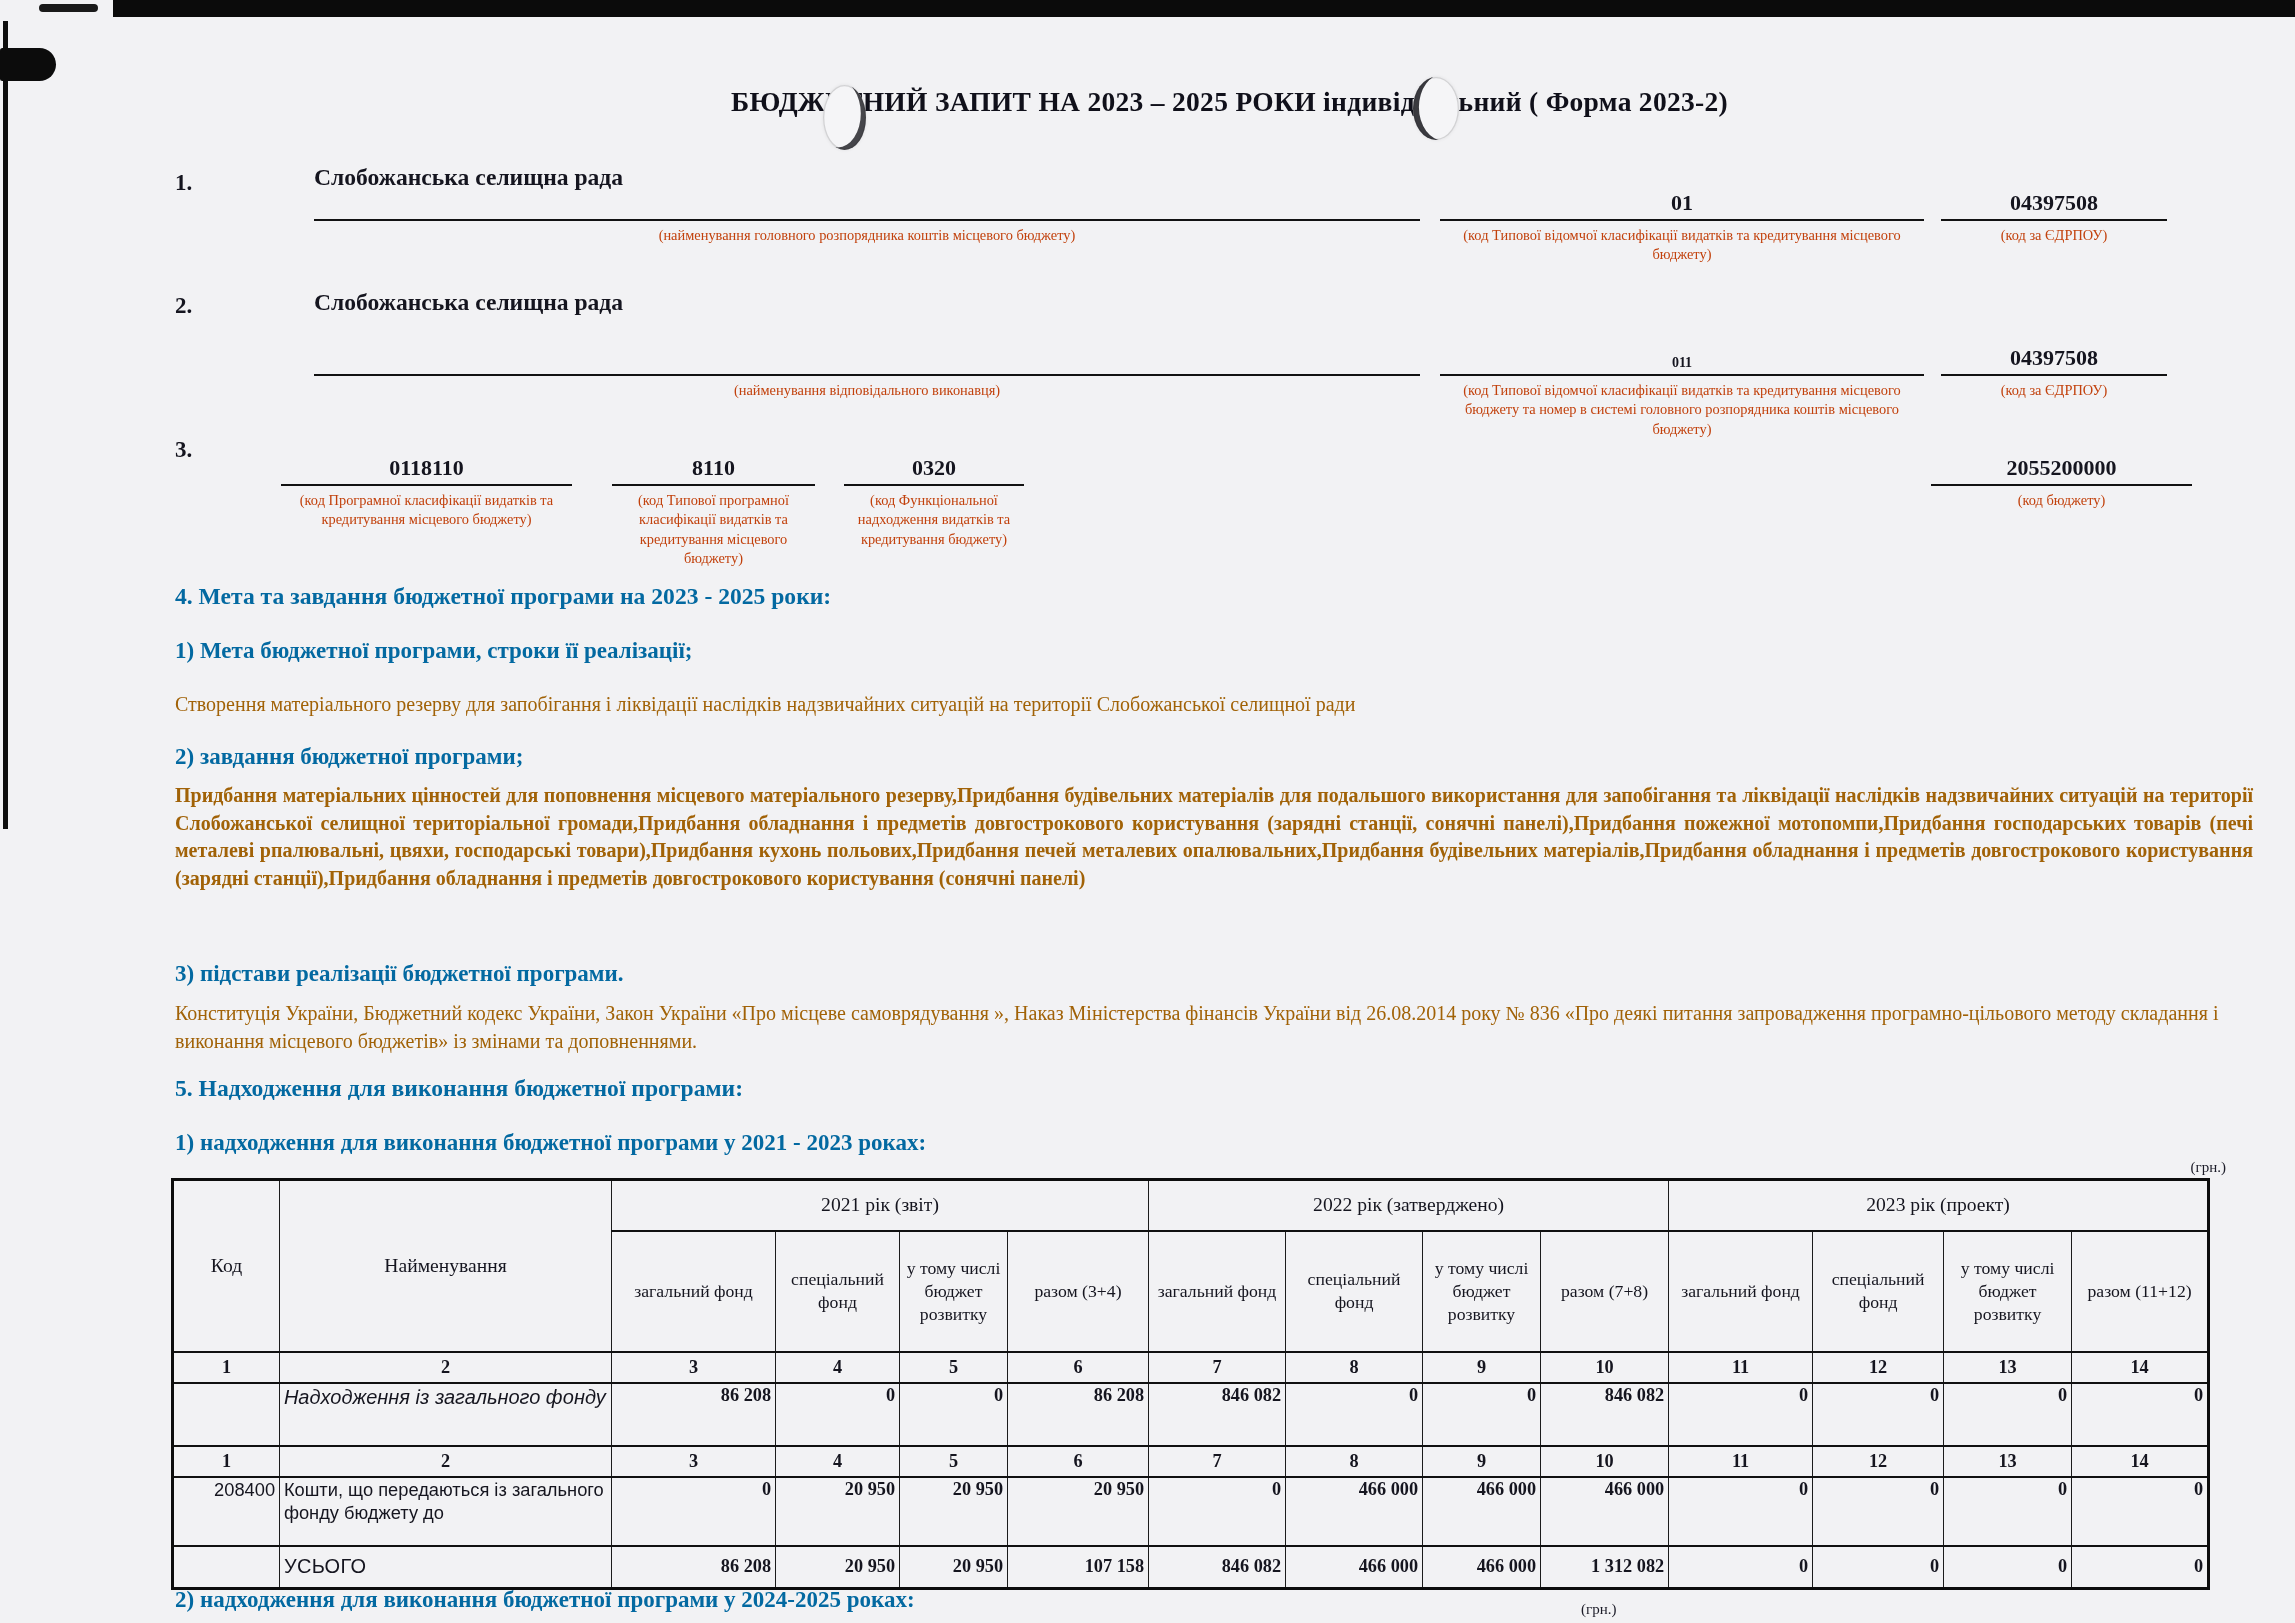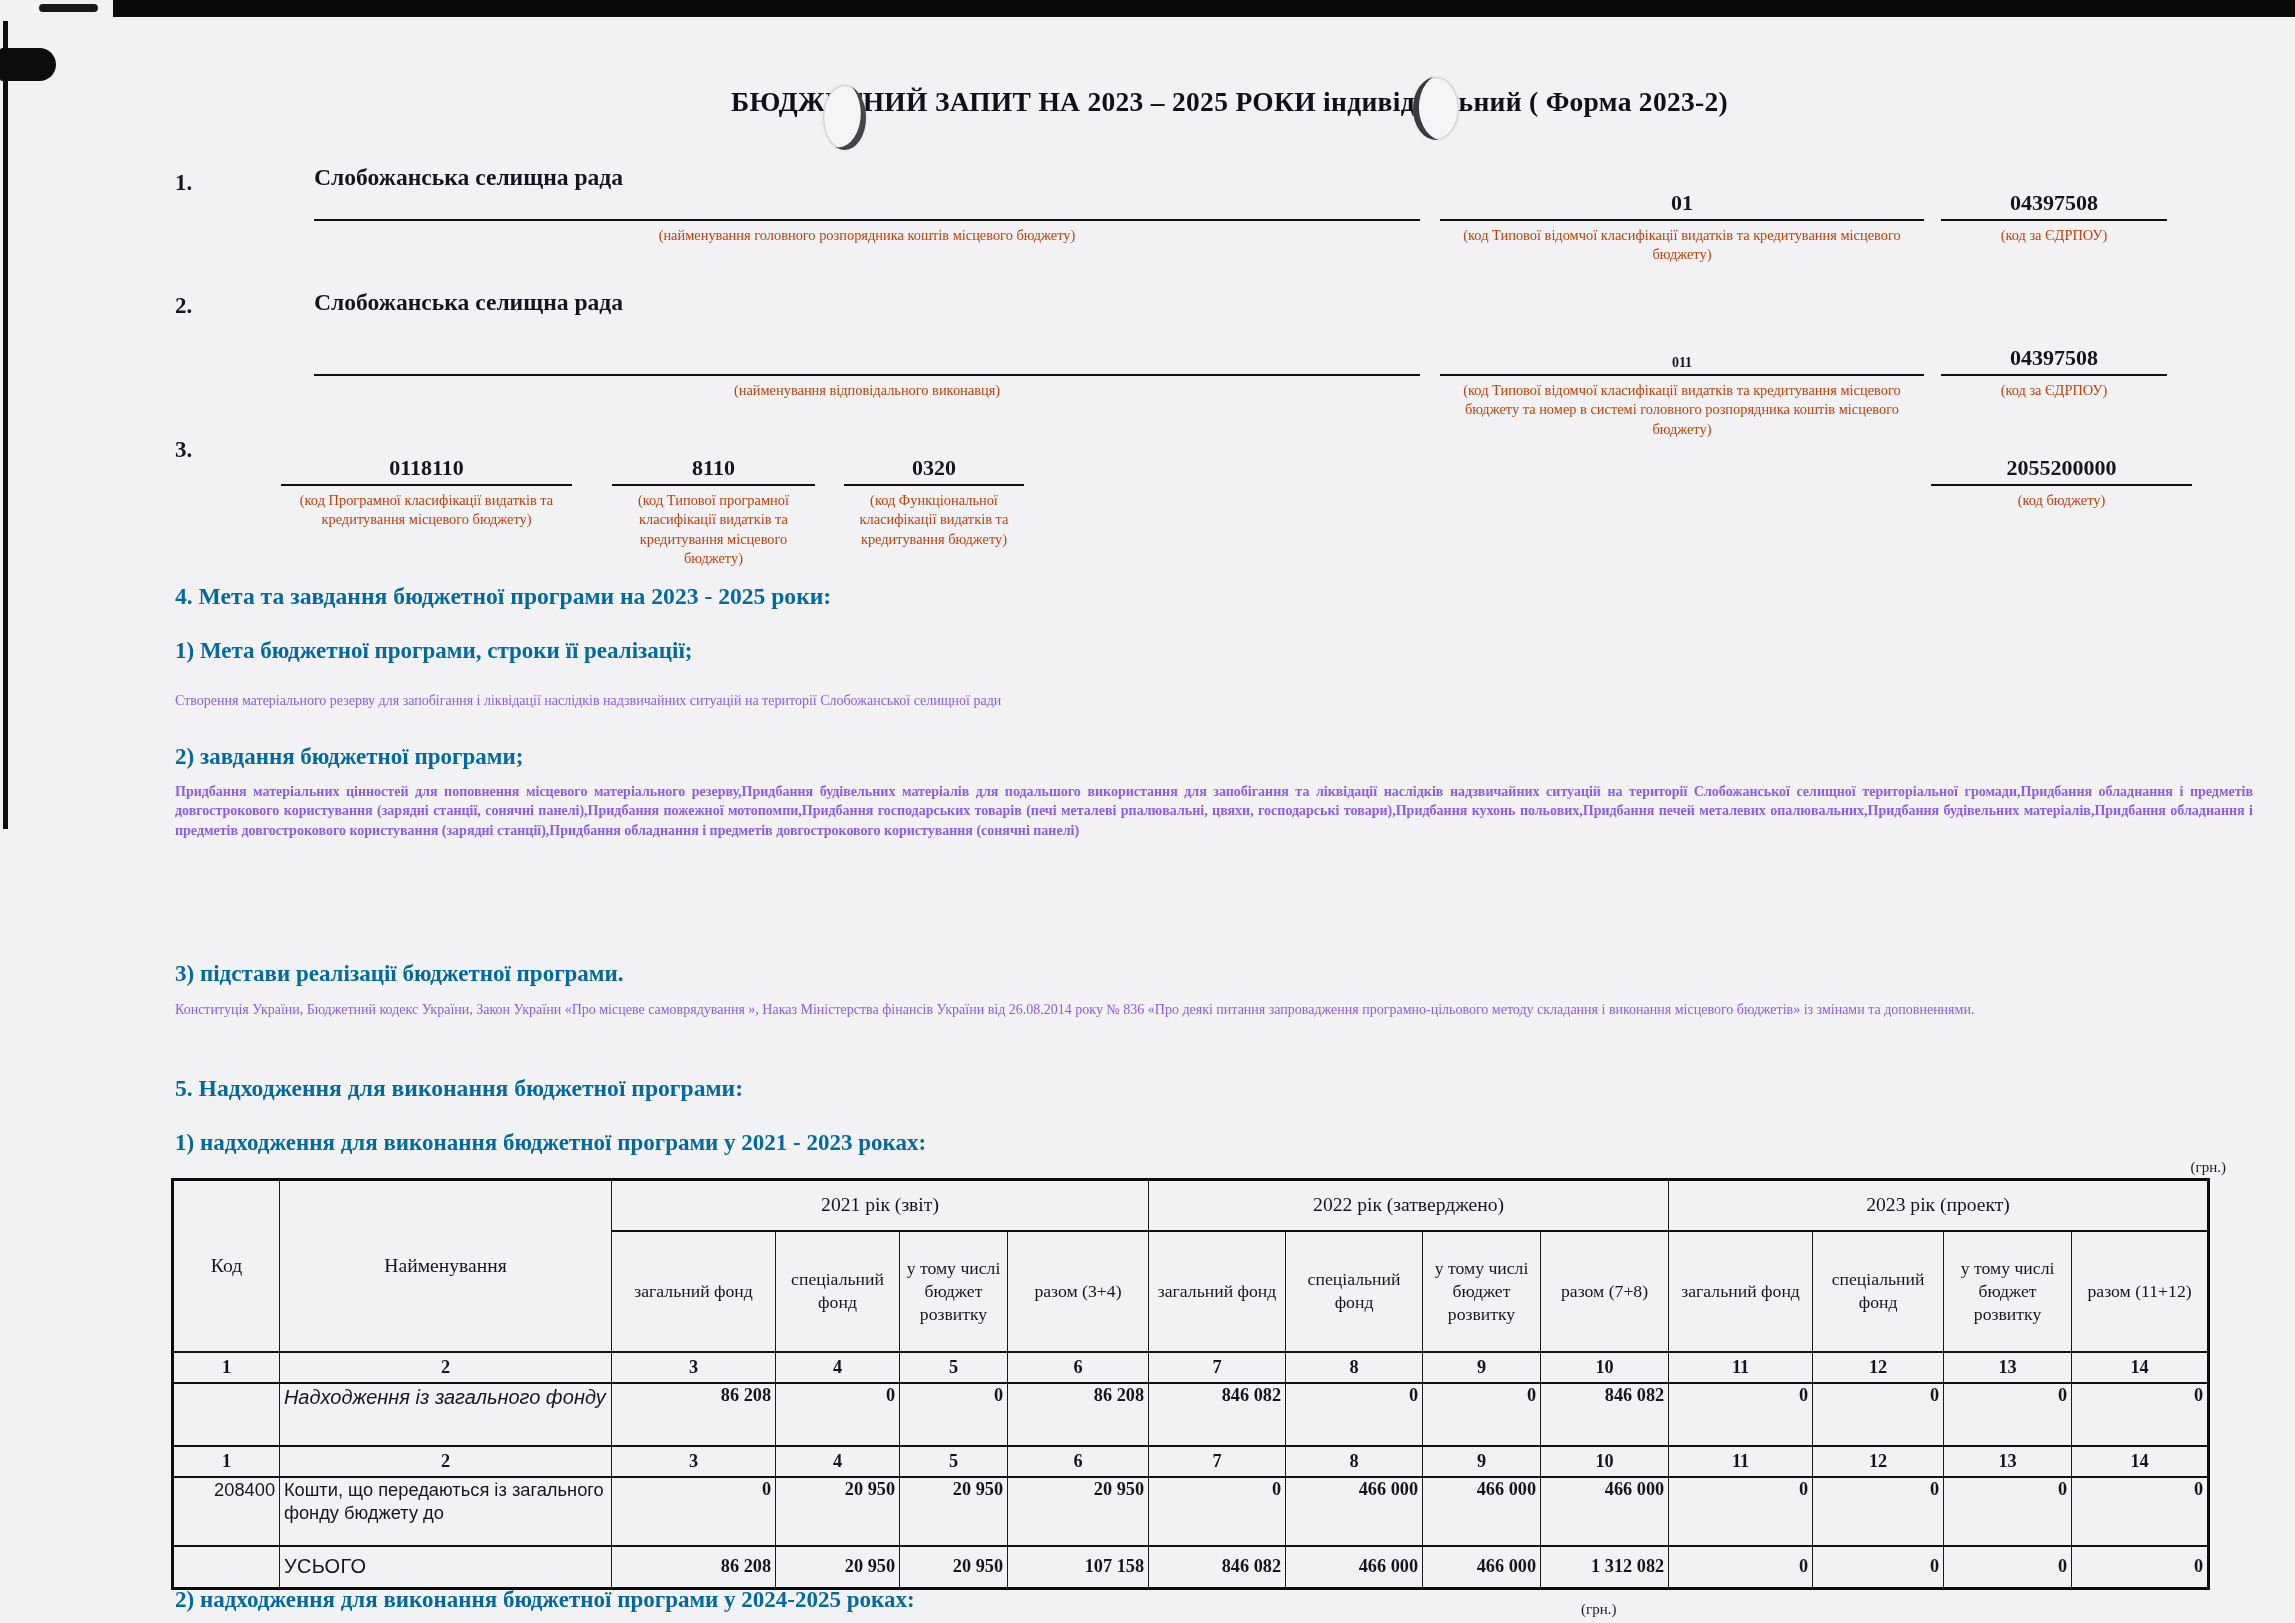--- a/index.html
+++ b/index.html
@@ -25,21 +25,21 @@
   .rownum{position:absolute;font-size:23px;font-weight:bold;}
   .field{position:absolute;}
   .fval{display:flex;border-bottom:2.6px solid #121212;padding-bottom:2.6px;
     font-weight:bold;font-size:23.6px;align-items:flex-end;justify-content:center;text-align:center;}
   .fval.va-top{align-items:flex-start;}
   .fval.left{justify-content:flex-start;text-align:left;}
   .fval.justify{display:block;text-align:justify;font-size:21.6px;font-weight:600;line-height:1.3;}
   .fcap{margin-top:5.2px;text-align:center;font-size:14.4px;font-weight:normal;color:#c2410c;line-height:1.35;}
   
   .h-bold{position:absolute;font-size:23px;font-weight:bold;color:#0369a1;}
-  .para{position:absolute;font-size:14px;line-height:1.38;color:#8b5cf6;}
+  .para{position:absolute;font-size:20px;line-height:1.38;color:#a16207;}
   .para.semib{font-weight:600;text-align:justify;}
   .grn{position:absolute;font-size:15px;color:#1c1c28;}
   
   .budget-table{position:absolute;left:171px;top:1178px;width:2036px;
     border-collapse:collapse;table-layout:fixed;background:transparent;}
   .budget-table th,.budget-table td{
     border-left:1.3px solid #1c1c1c;border-right:1.3px solid #1c1c1c;
     border-top:2.6px solid #111;border-bottom:2.6px solid #111;
     padding:1.3px 3.9px;overflow:hidden;}
   .budget-table{border:3.3px solid #0d0d0d;}
@@ -103,21 +103,21 @@
   <div class="field" style="left:281px;top:419px;width:291px;">
     <div class="fval" style="height:62px;font-size:22px;font-weight:600;">0118110</div>
     <div class="fcap">(код Програмної класифікації видатків та кредитування місцевого бюджету)</div>
   </div>
   <div class="field" style="left:612px;top:419px;width:203px;">
     <div class="fval" style="height:62px;font-size:22px;font-weight:600;">8110</div>
     <div class="fcap">(код Типової програмної класифікації видатків та кредитування місцевого бюджету)</div>
   </div>
   <div class="field" style="left:844px;top:419px;width:180px;">
     <div class="fval" style="height:62px;font-size:22px;font-weight:600;">0320</div>
-    <div class="fcap">(код Функціональної класифікації видатків та кредитування бюджету)</div>
+    <div class="fcap">(код Функціональної надходження видатків та кредитування бюджету)</div>
   </div>
   <div class="field" style="left:1931px;top:419px;width:261px;">
     <div class="fval" style="height:62px;font-size:22px;font-weight:600;">2055200000</div>
     <div class="fcap">(код бюджету)</div>
   </div>
 
   <div class="h-bold" style="left:175px;top:583px;font-size:23.6px;">4. Мета та завдання бюджетної програми на 2023 - 2025 роки:</div>
   <div class="h-bold" style="left:175px;top:638px;">1) Мета бюджетної програми, строки її реалізації;</div>
   <div class="para" style="left:175px;top:691px;width:2095px;">Створення матеріального резерву для запобігання і ліквідації наслідків надзвичайних ситуацій на території Слобожанської селищної ради</div>
   <div class="h-bold" style="left:175px;top:744px;">2)  завдання бюджетної програми;</div>

